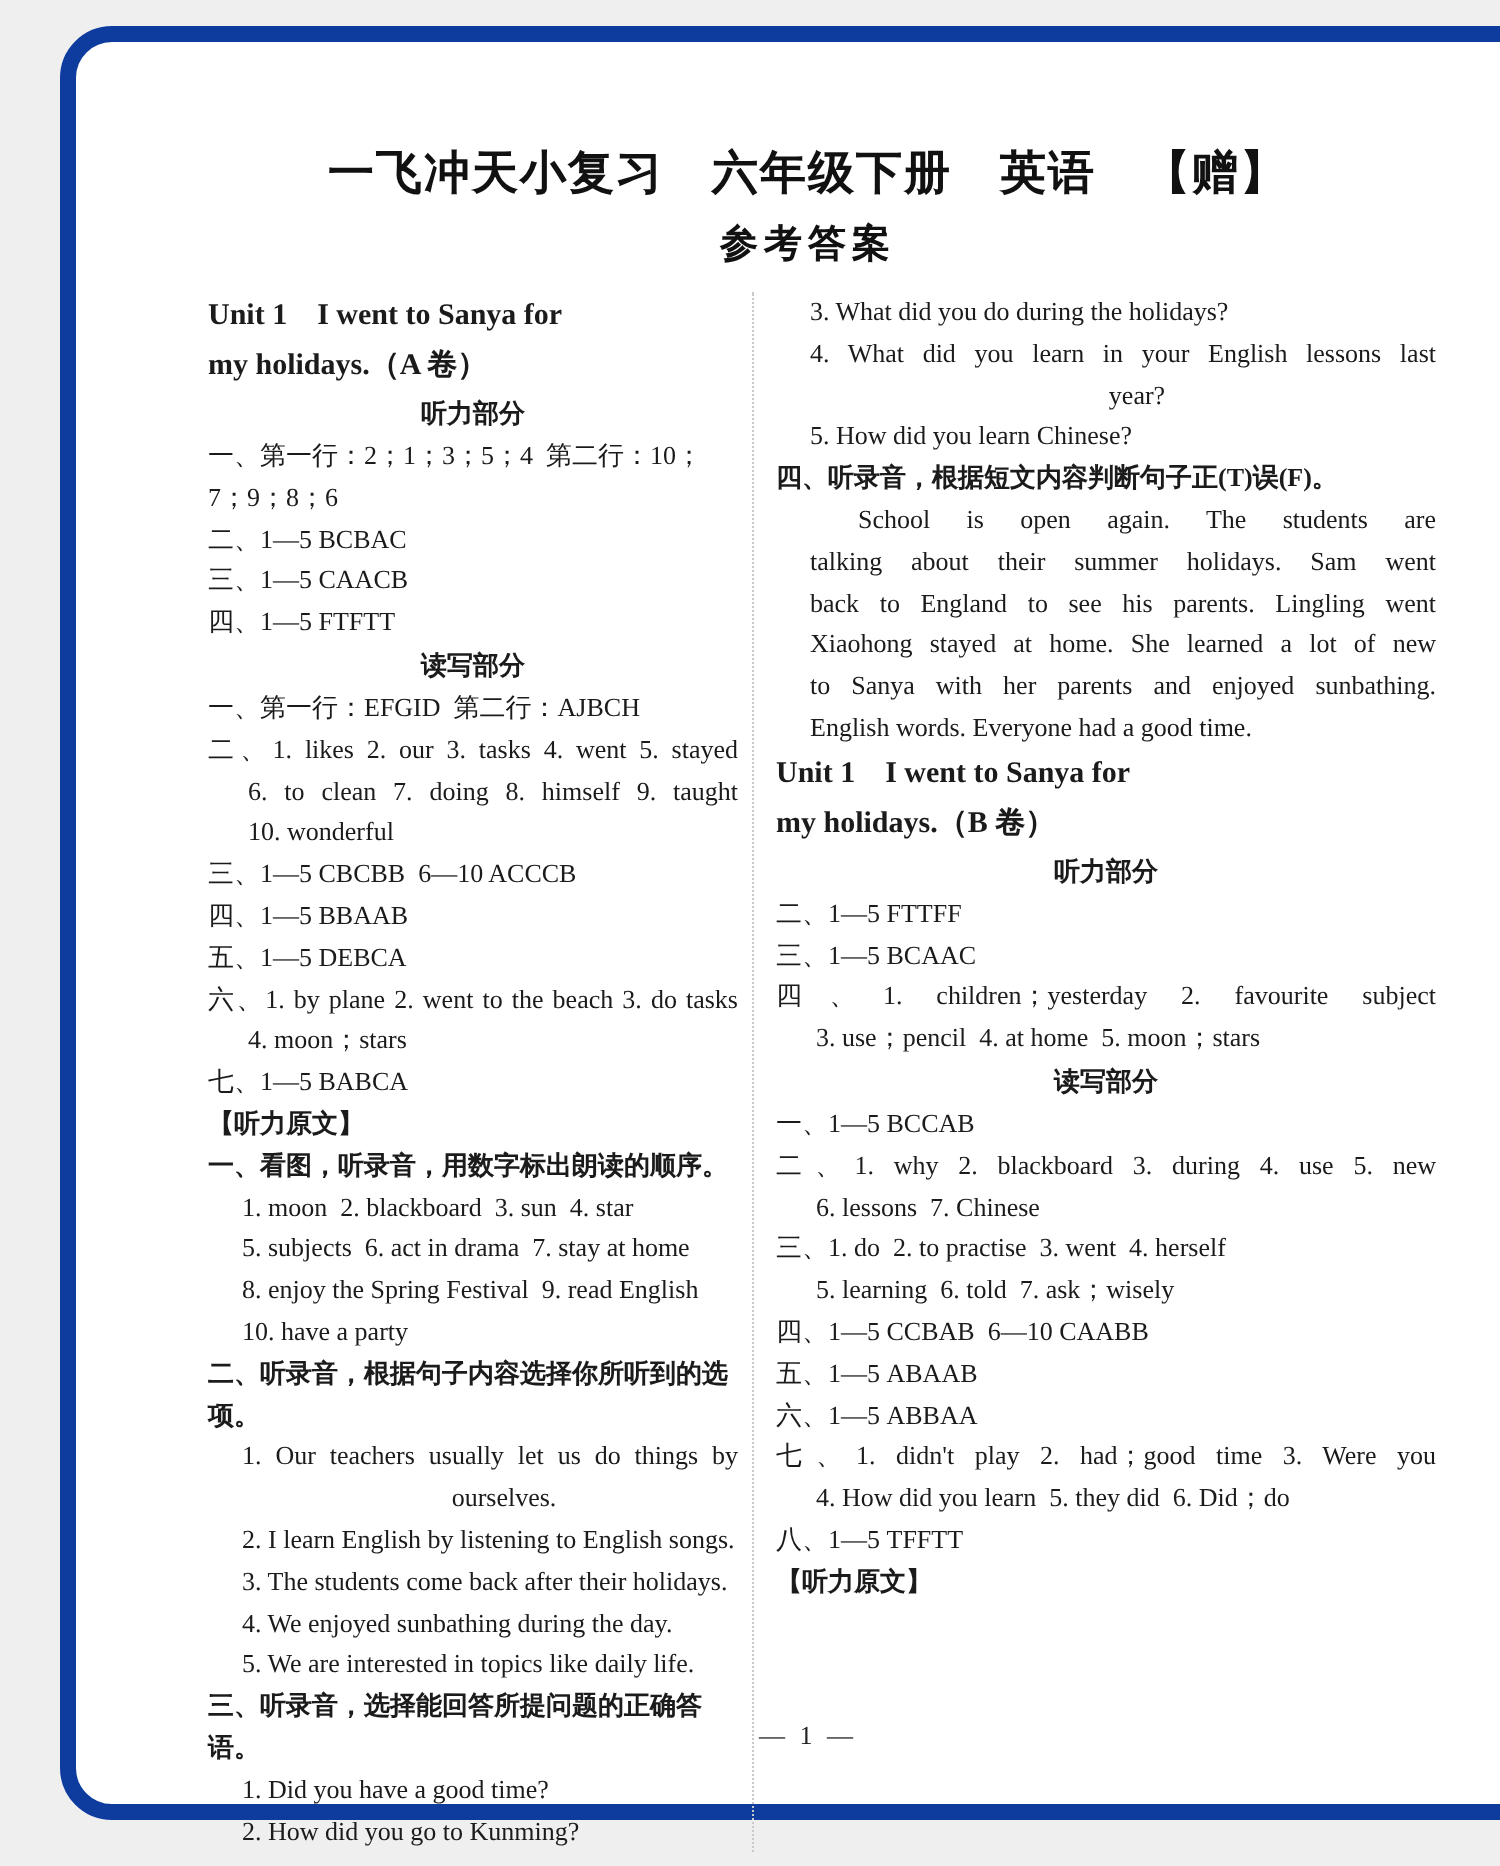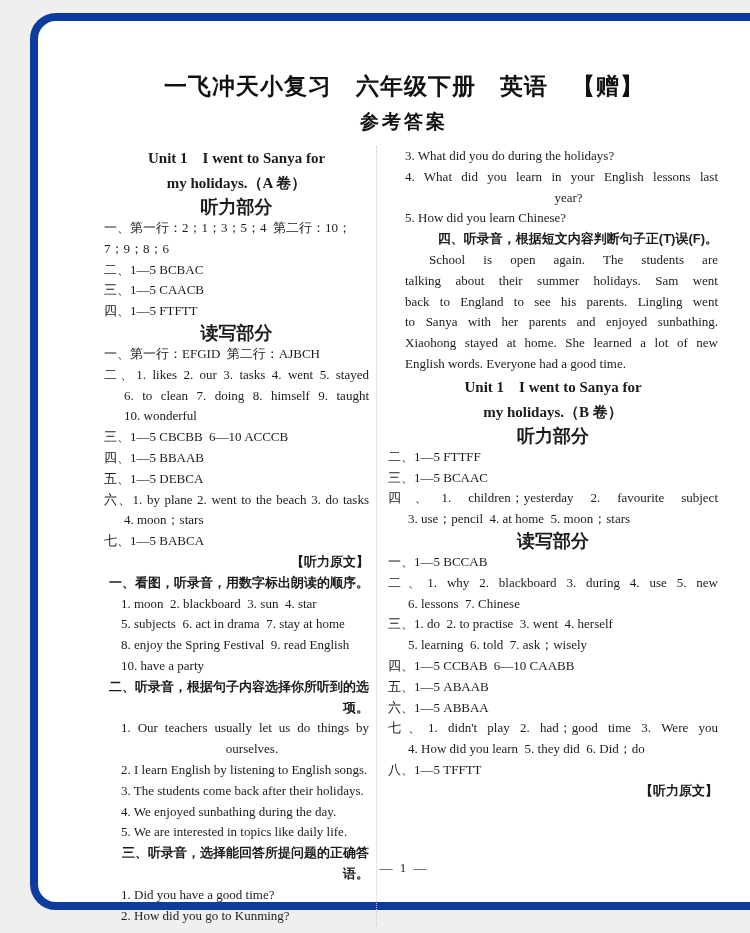--- a/index.html
+++ b/index.html
@@ -25,23 +25,23 @@
     font-family:Liberation Mono, monospace;letter-spacing:3px;
   }
   .cols{display:flex;align-items:stretch;margin-top:11px;}
   .col-left{width:265px;margin-left:66px;}
   .divider{border-left:1px dotted #c9c9c9;margin-left:7px;}
   .col-right{flex:1;margin-left:11px;margin-right:52px;}
   .line{
     font-size:13px;line-height:20.8px;color:#1b1b1b;
     white-space:pre-wrap;
   }
-  .u{font-weight:bold;font-size:15px;line-height:23px;padding:1px 0;text-align:center;white-space:normal;}
-  .sec{font-weight:bold;font-size:18px;line-height:22px;text-align:center;font-family:"Liberation Sans", sans-serif;}
-  .b{font-weight:bold;font-family:Liberation Sans, sans-serif;text-align:right;}
+  .u{font-weight:bold;font-size:15px;line-height:23px;padding:1px 0;text-align:left;white-space:normal;}
+  .sec{font-weight:bold;font-size:13px;line-height:22px;text-align:center;font-family:"Liberation Sans", sans-serif;}
+  .b{font-weight:bold;font-family:Liberation Serif, serif;}
   .c1{padding-left:20px;}
   .e{padding-left:17px;}
   .e2{padding-left:31px;text-align:center;}
   .story{padding-left:17px;}
   .ti{text-indent:24px;}
   .j{white-space:normal;text-align:justify;text-align-last:justify;}
   .pagenum{
     position:absolute;left:0;right:0;bottom:26px;
     text-align:center;font-size:13px;color:#222;letter-spacing:2px;
   }
@@ -93,22 +93,22 @@
       <div class="divider"></div>
       <div class="col-right">
           <div class="line e">3. What did you do during the holidays?</div>
           <div class="line e j">4. What did you learn in your English lessons last</div>
           <div class="line e2">year?</div>
           <div class="line e">5. How did you learn Chinese?</div>
           <div class="line b">四、听录音，根据短文内容判断句子正(T)误(F)。</div>
           <div class="line story ti j">School is open again. The students are</div>
           <div class="line story j">talking about their summer holidays. Sam went</div>
           <div class="line story j">back to England to see his parents. Lingling went</div>
+          <div class="line story j">Xiaohong stayed at home. She learned a lot of new</div>
           <div class="line story j">to Sanya with her parents and enjoyed sunbathing.</div>
-          <div class="line story j">Xiaohong stayed at home. She learned a lot of new</div>
           <div class="line story">English words. Everyone had a good time.</div>
           <div class="line u">Unit 1　I went to Sanya for</div>
           <div class="line u">my holidays.（B 卷）</div>
           <div class="line sec">听力部分</div>
           <div class="line n">二、1—5 FTTFF</div>
           <div class="line n">三、1—5 BCAAC</div>
           <div class="line n j">四、1. children；yesterday  2. favourite subject</div>
           <div class="line c1">3. use；pencil  4. at home  5. moon；stars</div>
           <div class="line sec">读写部分</div>
           <div class="line n">一、1—5 BCCAB</div>

